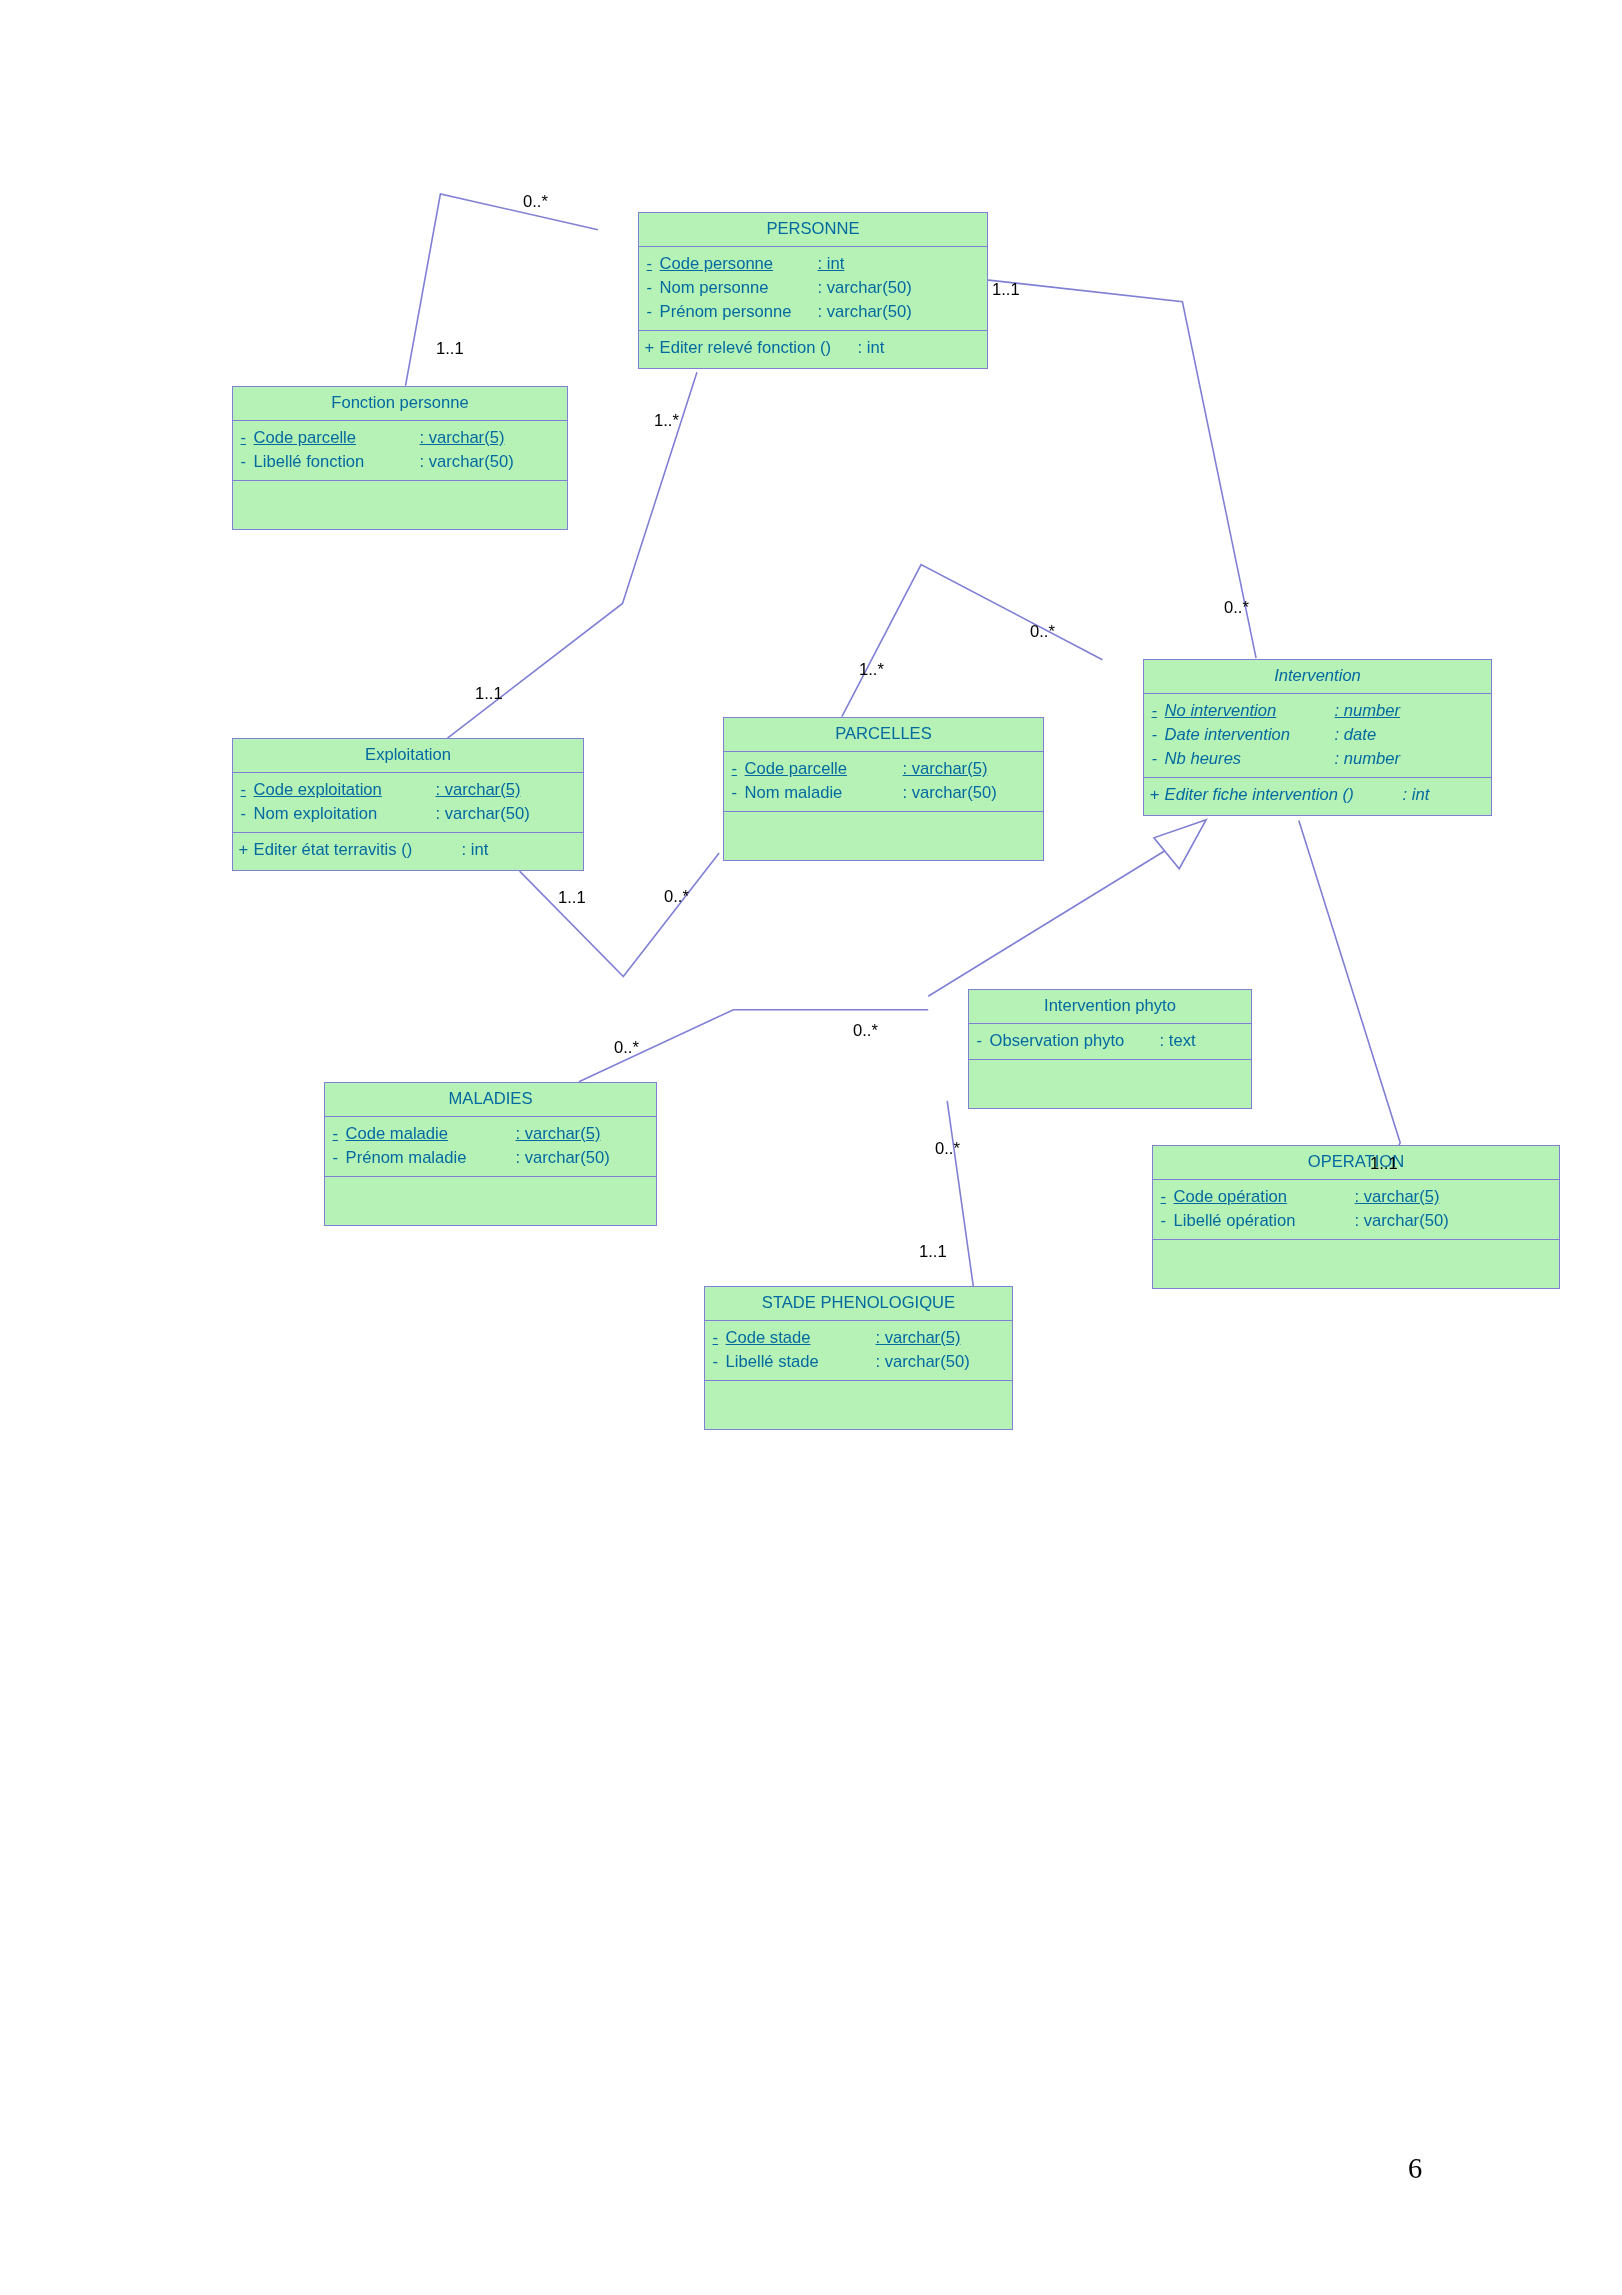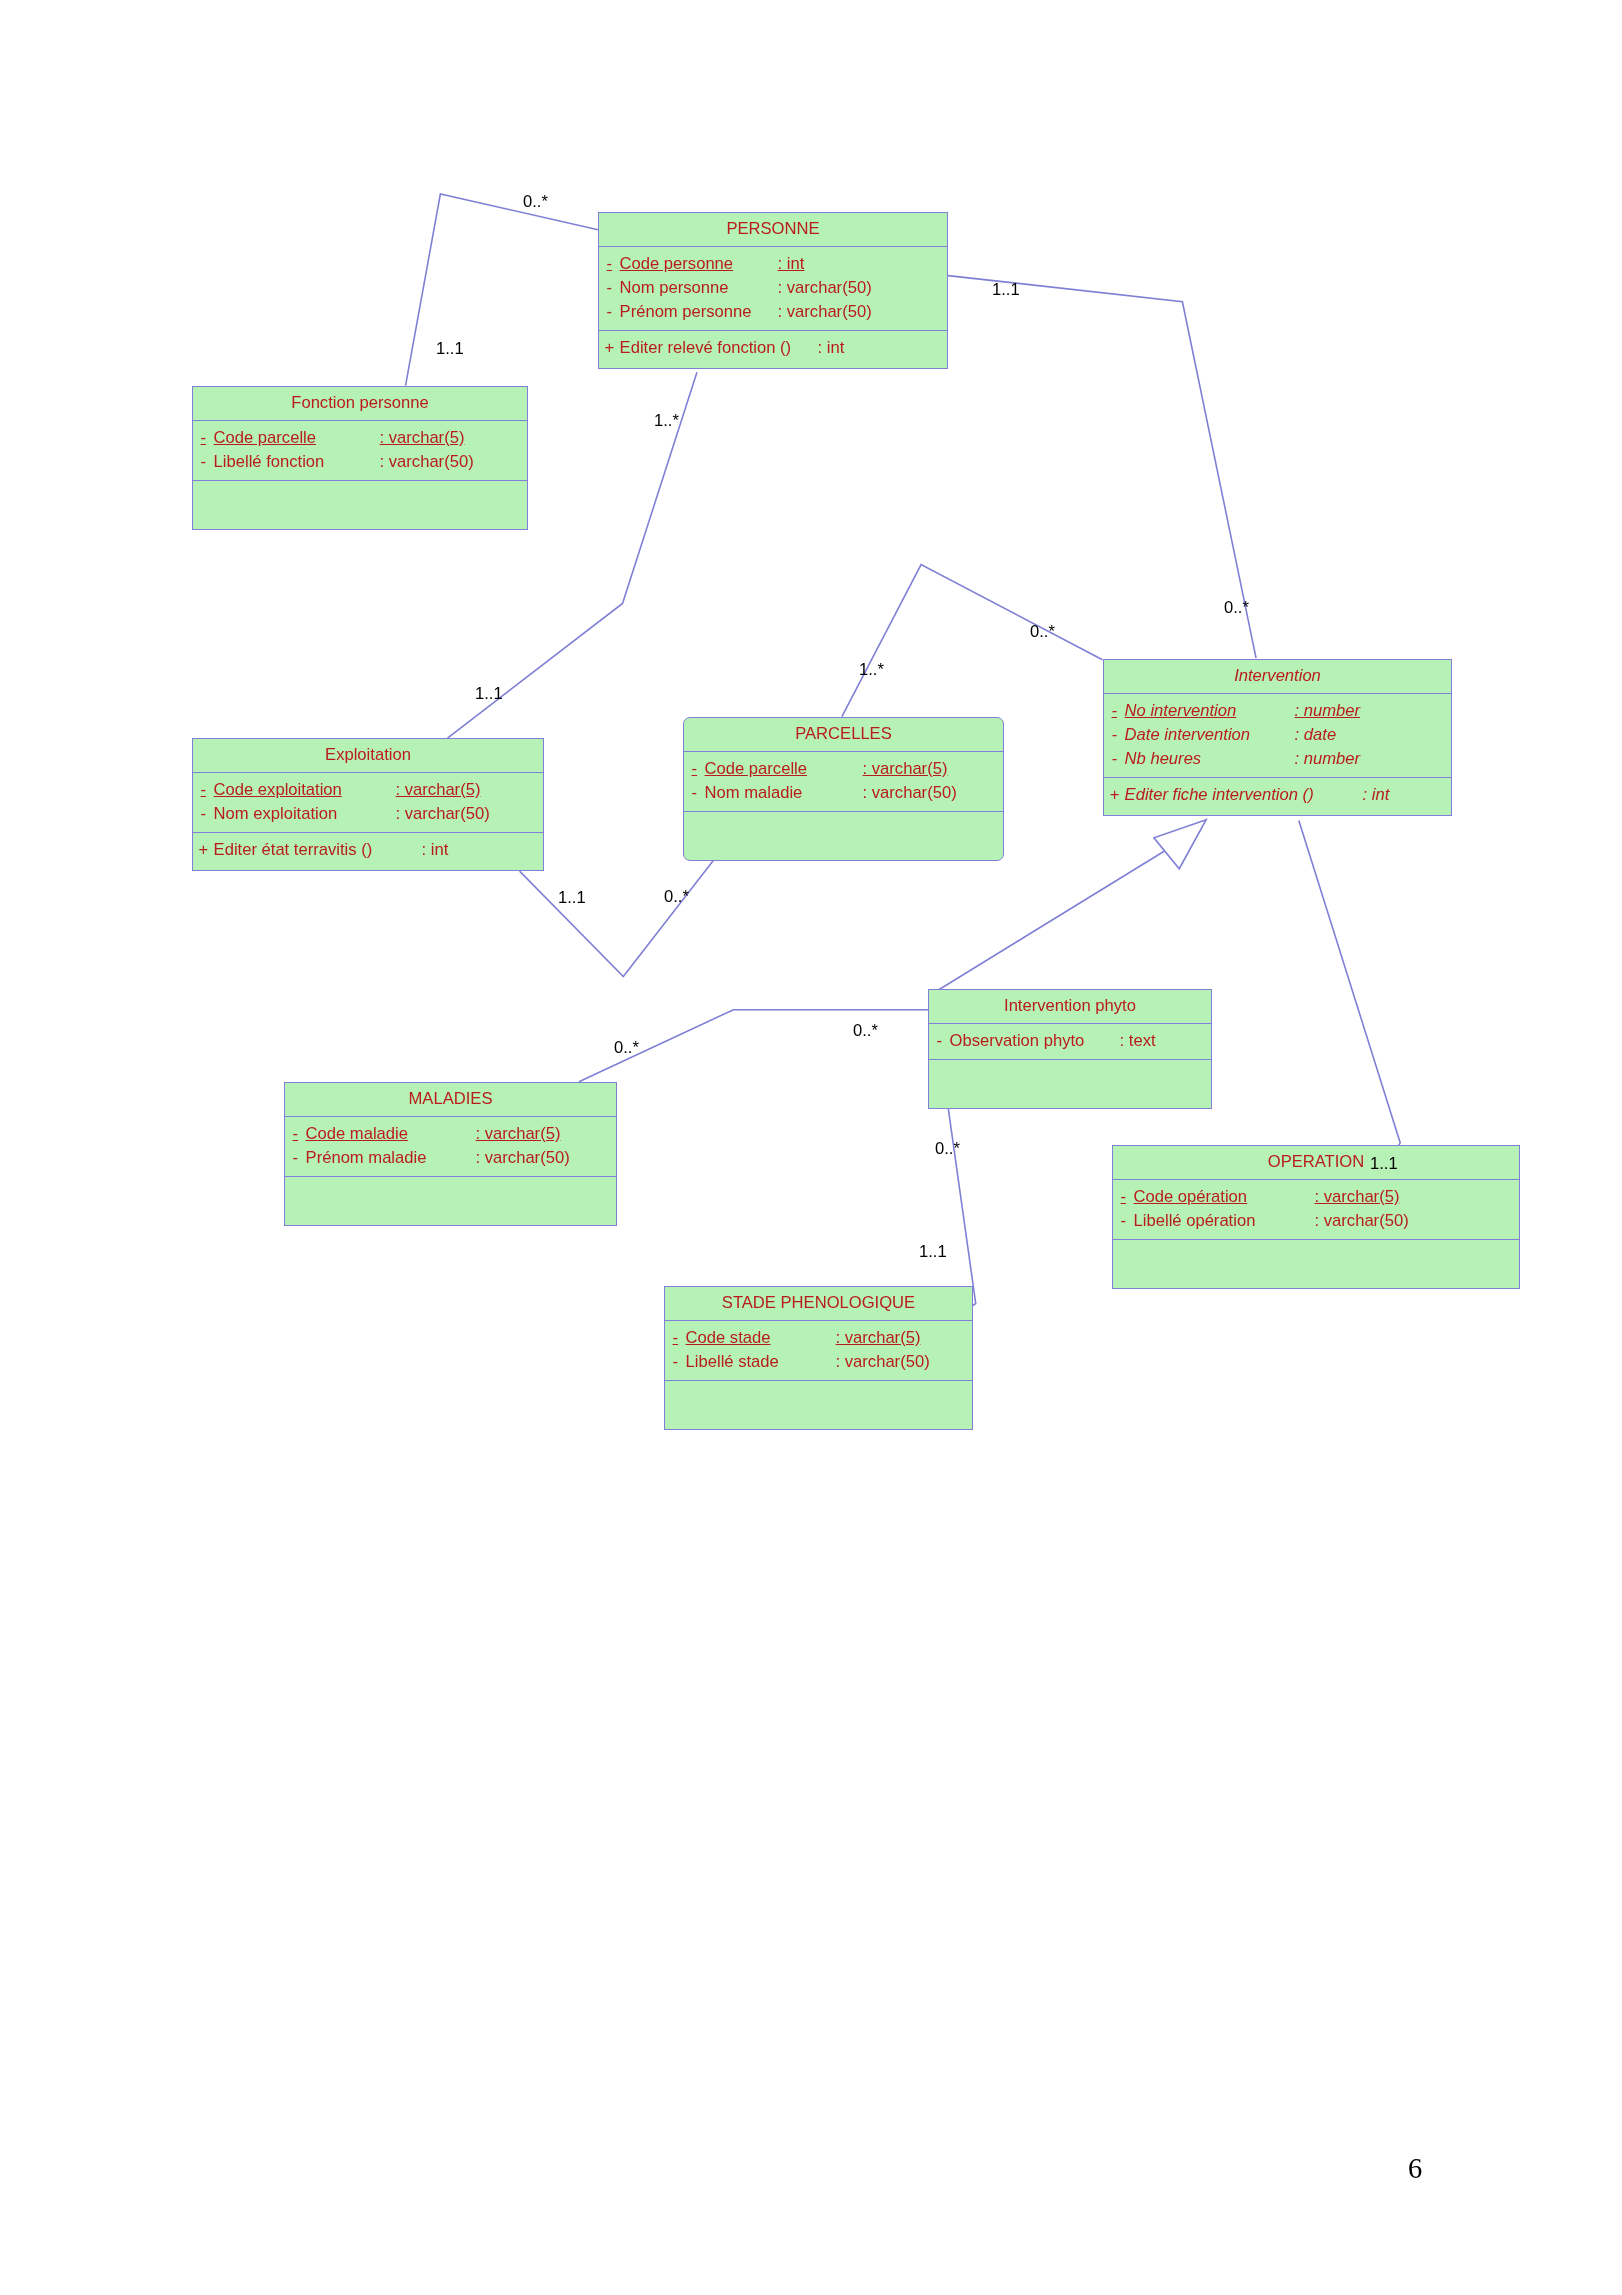--- a/index.html
+++ b/index.html
@@ -24,21 +24,22 @@
     top: 0;
     width: 1622px;
     height: 2295px;
     pointer-events: none;
   }
   .uml-class {
     position: absolute;
     background: #b6f2b6;
     border: 1.2px solid #7f7fd5;
     box-sizing: border-box;
-    color: #b91c1c;
+    color: #0369a1;
+    margin-left: 40px;
   }
   .uml-name {
     text-align: center;
     font-size: 16.6px;
     line-height: 1.1;
     padding: 7.1px 3.2px 8px 3.2px;
     border-bottom: 1.2px solid #7f7fd5;
     white-space: nowrap;
   }
   .uml-attrs {
@@ -178,21 +179,21 @@
     </div>
     <div class="uml-ops">
       <div class="uml-row">
         <span class="uml-vis">+</span>
         <span class="uml-member" style="width:208px">Editer état terravitis ()</span>
         <span class="uml-type">: int</span>
       </div>
     </div>
   </div>
 
-  <div class="uml-class" style="left:683px; top:717px; width:321px;border-radius:7px;">
+  <div class="uml-class" style="left:683px; top:717px; width:321px;">
     <div class="uml-name">PARCELLES</div>
     <div class="uml-attrs">
       <div class="uml-row pk">
         <span class="uml-vis">-</span>
         <span class="uml-member" style="width:158px">Code parcelle</span>
         <span class="uml-type">: varchar(5)</span>
       </div>
       <div class="uml-row">
         <span class="uml-vis">-</span>
         <span class="uml-member" style="width:158px">Nom maladie</span>

